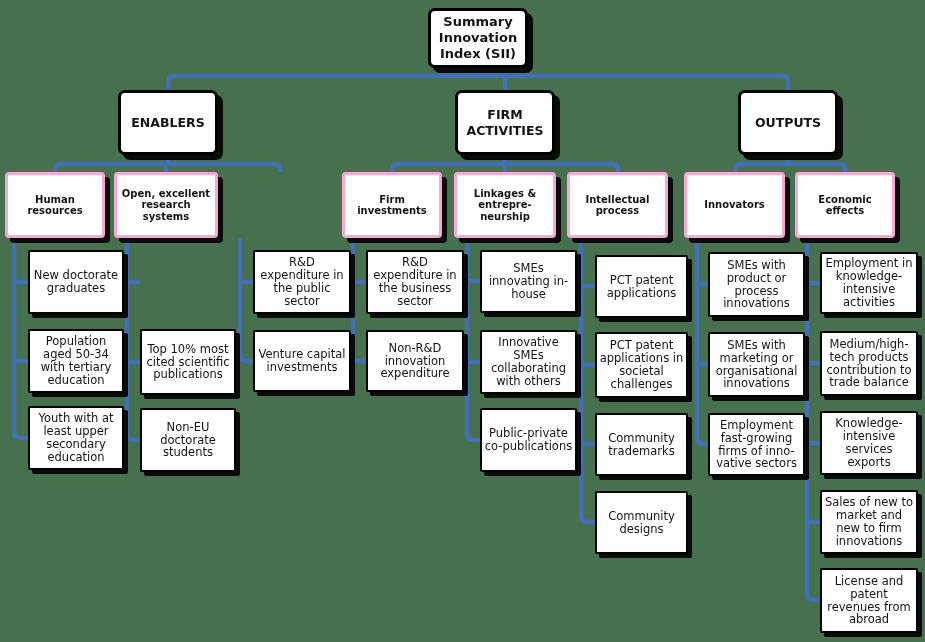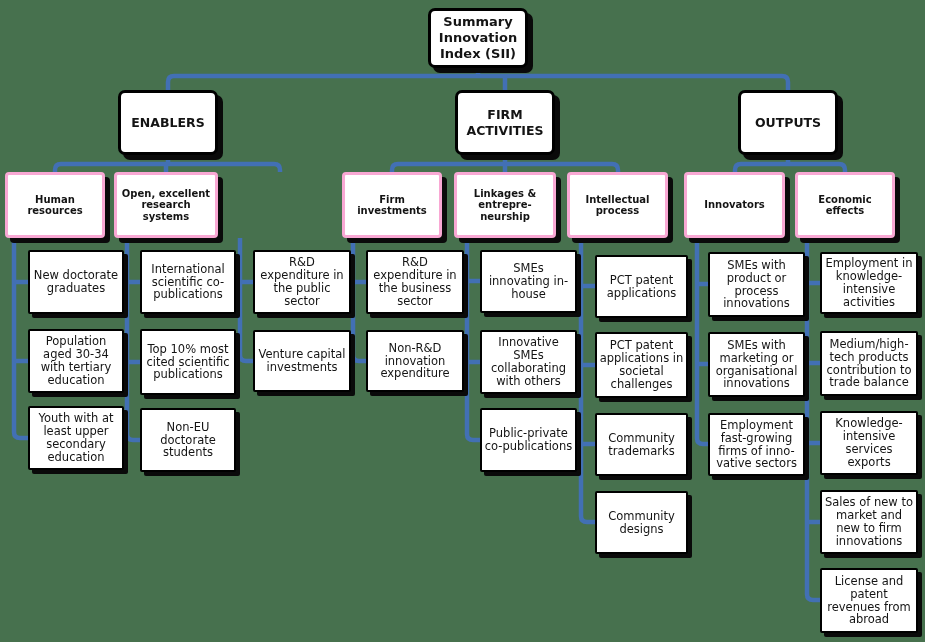--- a/index.html
+++ b/index.html
@@ -68,24 +68,23 @@
 
   <div class="node grp" style="left:738px;top:90px;width:100px;height:65px">OUTPUTS</div>
   <div class="node cat" style="left:114px;top:172px;width:104px;height:66px">Open, excellent research systems</div>
   <div class="node cat" style="left:454px;top:172px;width:102px;height:66px">Linkages &amp; entrepre-neurship</div>
   <div class="node cat" style="left:342px;top:172px;width:100px;height:66px">Firm investments</div>
   <div class="node cat" style="left:567px;top:172px;width:101px;height:66px">Intellectual process</div>
   <div class="node cat" style="left:684px;top:172px;width:101px;height:66px">Innovators</div>
   <div class="node cat" style="left:795px;top:172px;width:100px;height:66px">Economic effects</div>
 
   <div class="node leaf" style="left:28px;top:250px;width:96px;height:64px">New doctorate graduates</div>
-  <div class="node leaf" style="left:28px;top:329px;width:96px;height:64px">Population aged 30-34 with tertiary education</div>
+  <div class="node leaf" style="left:28px;top:329px;width:96px;height:64px">Population aged 50-34 with tertiary education</div>
   <div class="node leaf" style="left:28px;top:406px;width:96px;height:64px">Youth with at least upper secondary education</div>
 
-  <div class="node leaf" style="left:140px;top:250px;width:96px;height:64px">International scientific co-publications</div>
   <div class="node leaf" style="left:140px;top:329px;width:96px;height:66px">Top 10% most cited scientific publications</div>
   <div class="node leaf" style="left:140px;top:408px;width:96px;height:64px">Non-EU doctorate students</div>
 
   <div class="node leaf" style="left:253px;top:250px;width:98px;height:64px">R&amp;D expenditure in the public sector</div>
   <div class="node leaf" style="left:253px;top:330px;width:98px;height:62px">Venture capital investments</div>
 
   <div class="node leaf" style="left:366px;top:250px;width:98px;height:64px">R&amp;D expenditure in the business sector</div>
   <div class="node leaf" style="left:366px;top:330px;width:98px;height:62px">Non-R&amp;D innovation expenditure</div>
 
   <div class="node leaf" style="left:480px;top:250px;width:97px;height:63px">SMEs innovating in-house</div>

